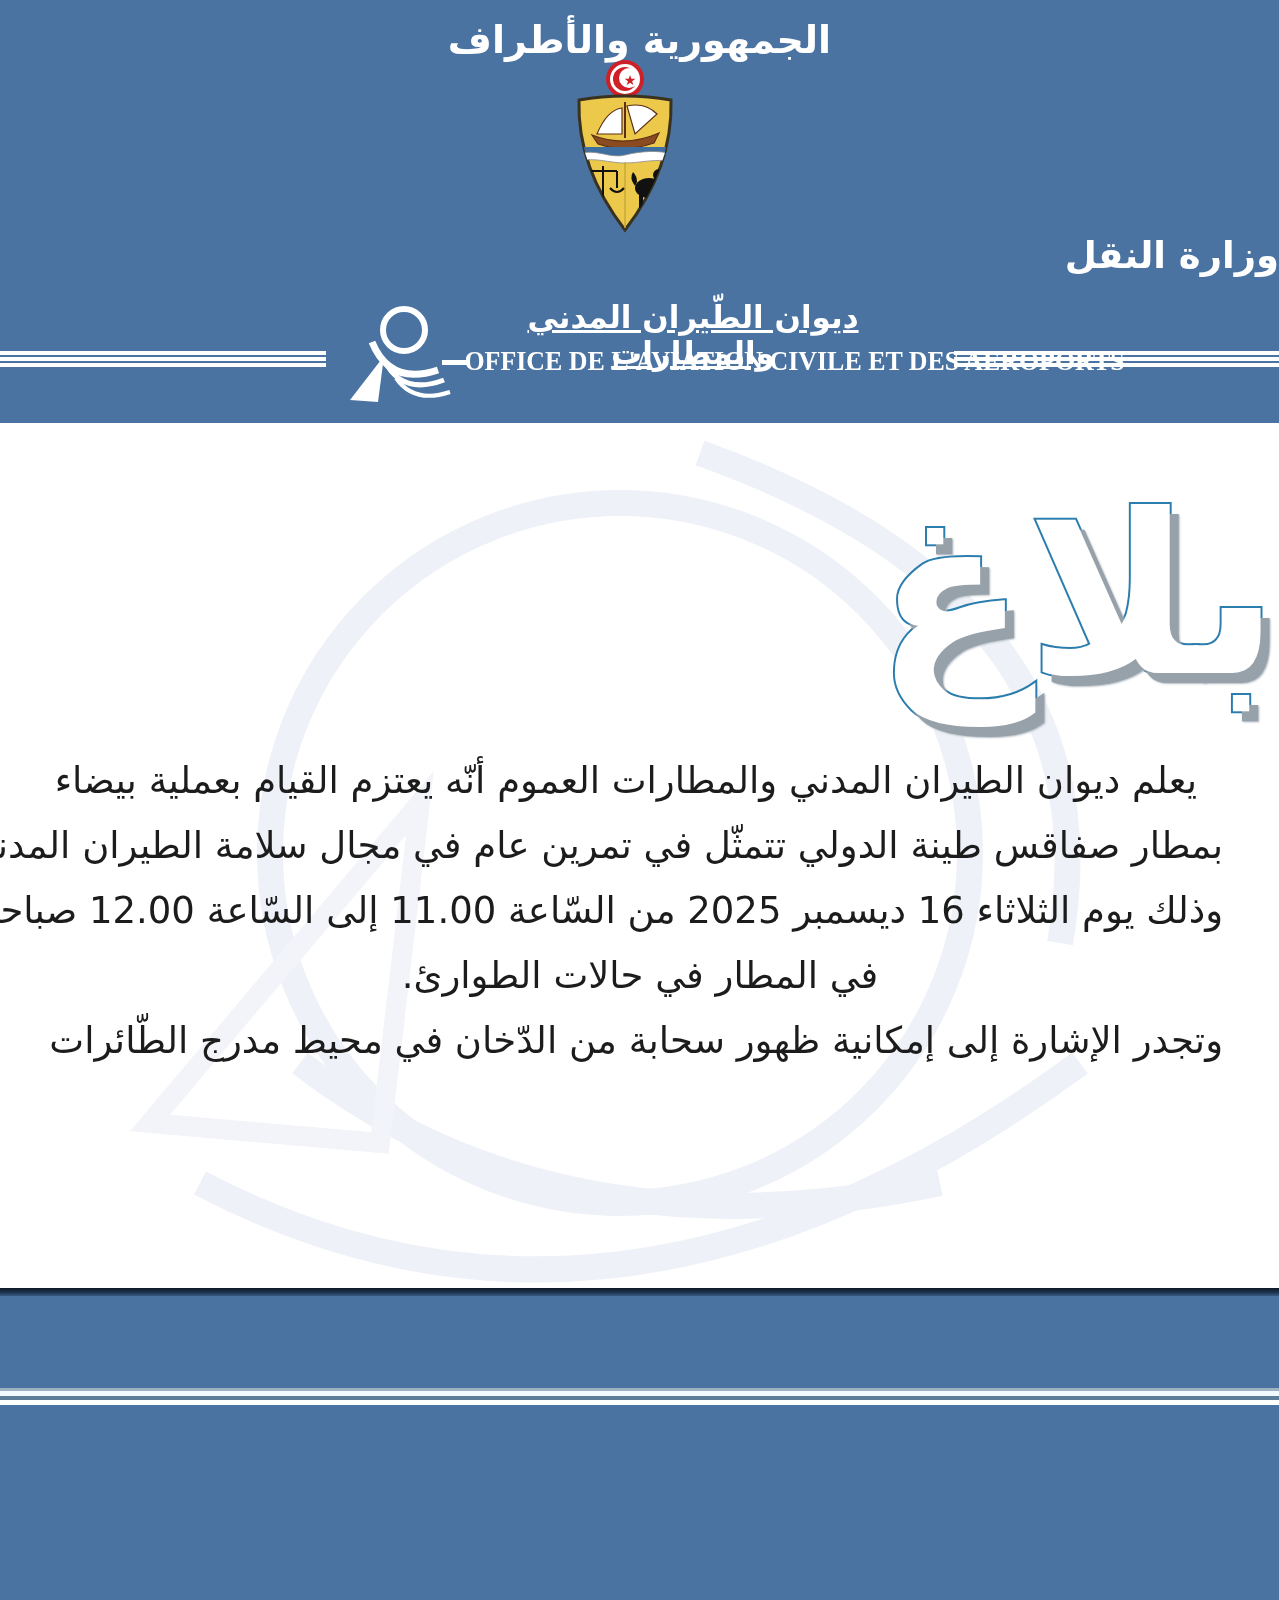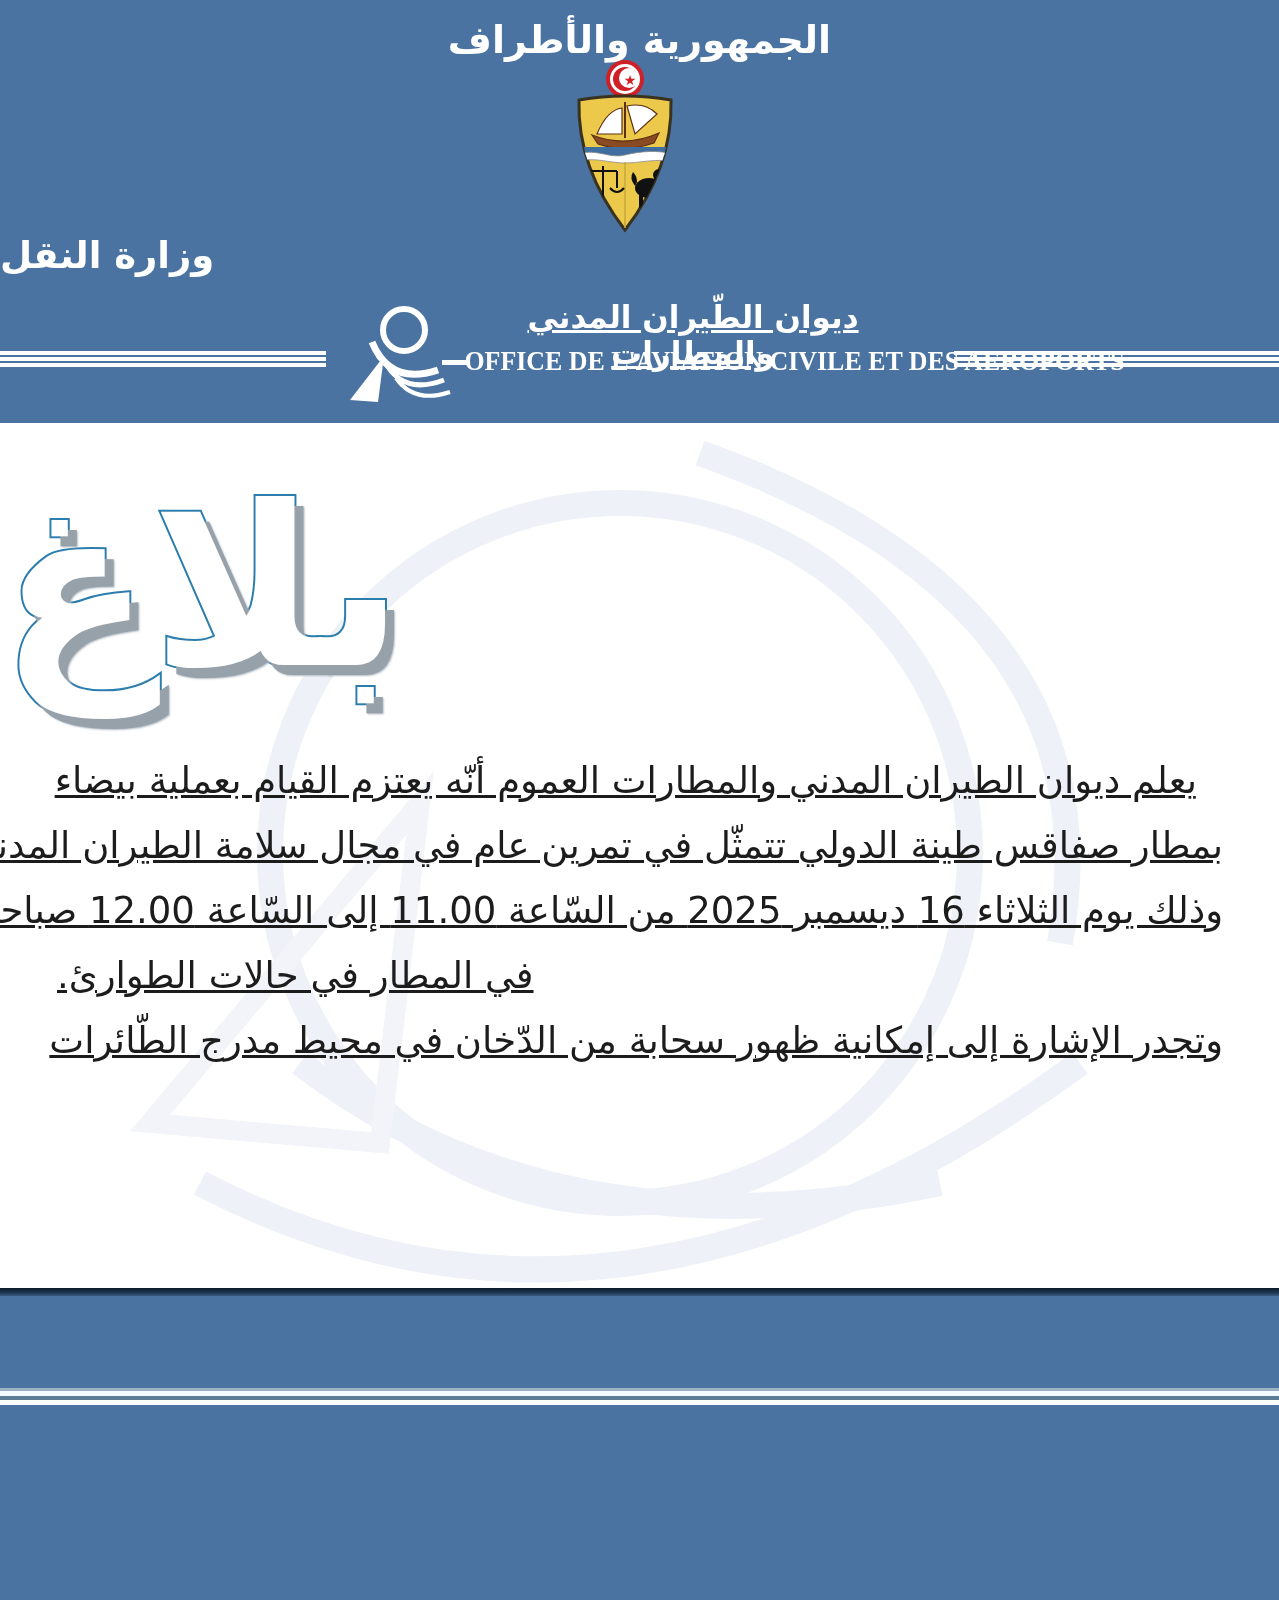--- a/index.html
+++ b/index.html
@@ -10,21 +10,21 @@
   }
   
   .top-banner{position:absolute;left:0;top:0;width:1279px;height:423px;background:#4a73a1;}
   .republic{
     position:absolute;left:0;top:18px;width:100%;text-align:center;
     color:#ffffff;font-size:38px;font-weight:bold;letter-spacing:1px;
     direction:rtl;
   }
   .emblem{position:absolute;left:565px;top:58px;width:120px;height:180px;}
   .ministry{
-    position:absolute;left:0;top:234px;width:100%;text-align:left;
+    position:absolute;left:0;top:234px;width:100%;text-align:right;
     color:#ffffff;font-size:37px;font-weight:bold;direction:rtl;
   }
   .stripes{position:absolute;top:351px;height:17px;}
   .stripes .bar{height:4px;background:#ffffff;margin-bottom:2px;}
   .stripes-left{left:0;width:326px;}
   .stripes-right{left:954px;width:325px;}
   .oaca-logo{position:absolute;left:338px;top:300px;width:132px;height:116px;}
   .oaca-ar{
     position:absolute;left:460px;top:299px;width:466px;text-align:center;
     color:#ffffff;font-size:31px;font-weight:bold;direction:rtl;letter-spacing:1px;text-decoration:underline;
@@ -33,34 +33,34 @@
     position:absolute;left:455px;top:346px;width:470px;text-align:center;
     color:#ffffff;font-size:27px;font-weight:bold;
     font-family:"Liberation Serif", serif;
     transform:scaleX(.96);transform-origin:center;
     white-space:nowrap;
   }
   
   .doc-body{position:absolute;left:0;top:423px;width:1279px;height:865px;background:#ffffff;}
   .watermark{position:absolute;left:0;top:0;width:1279px;height:865px;pointer-events:none;}
   .big-title{
-    position:absolute;left:0;top:15px;width:100%;margin:0;text-align:left;
+    position:absolute;left:0;top:23px;width:100%;margin:0;text-align:right;
     font-size:222px;line-height:300px;font-weight:bold;color:#ffffff;
     -webkit-text-stroke:4px #2b7dad;
     paint-order:stroke fill;
     text-shadow:9px 10px 0 #97a1aa, 10px 11px 2px #b3bcc4;
     direction:rtl;
   }
   .paragraph{
     position:absolute;left:57px;top:325px;width:1166px;
     direction:rtl;color:#1c1c1c;font-size:37px;line-height:65px;
   }
-  .pline{height:65px;white-space:nowrap;text-decoration:underline;}
+  .pline{height:65px;white-space:nowrap;}
   .pline.full{text-align:justify;text-align-last:justify;}
-  .pline.short{text-align:left;}
+  .pline.short{text-align:center;}
   .pline.indent{padding-right:26px;}
   
   .footer{position:absolute;left:0;top:1288px;width:1279px;height:312px;background:#4a73a1;}
   .footer-topline{position:absolute;left:0;top:0;width:100%;height:8px;
     background:linear-gradient(#0c1826,#1d3450 55%,#3a5b82);}
   .footer-stripes{position:absolute;left:0;top:100px;width:100%;}
   .fs1{height:3px;background:#9fb2c2;}
   .fs2{height:5px;background:#f2fafd;}
   .fs3{height:4px;background:#5e7d98;}
   .fs4{height:5px;background:#ffffff;}

